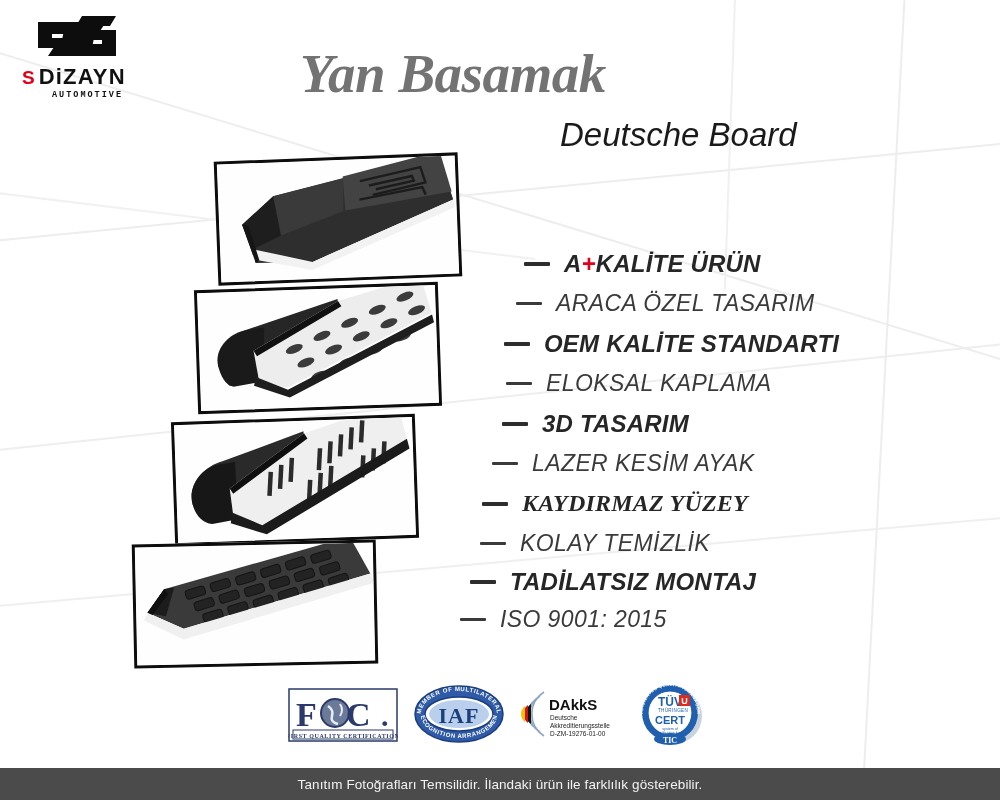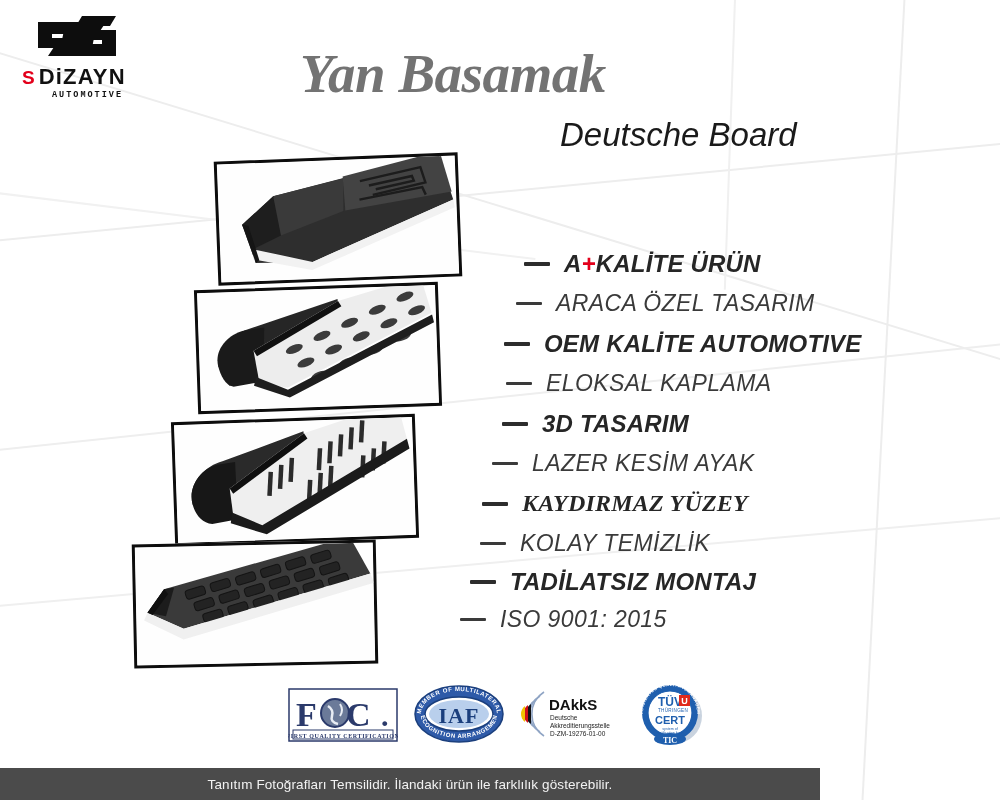--- a/index.html
+++ b/index.html
@@ -59,21 +59,21 @@
   .feat.light .dash{height:3.5px;background:#3a3a3a;}
   .plus{color:#e3001b;}
 
   
   #certs{position:absolute;left:288px;top:684px;width:430px;height:62px;}
   .cert{position:absolute;top:0;}
   .cert svg{display:block;}
 
   
   #footer{
-    position:absolute;left:0;bottom:0;width:820px;height:32px;
+    position:absolute;left:0;bottom:0;width:1000px;height:32px;
     background:#4b4b4b;display:flex;align-items:center;justify-content:center;
   }
   #footer-text{color:#f2f2f2;font-size:13.5px;letter-spacing:0.1px;}
 </style>
 </head>
 <body>
 
 <div id="stage">
 
   <div class="bgline bg1"></div>
@@ -220,21 +220,21 @@
       <span class="ftxt"><span>A</span><span class="plus">+</span><span>KALİTE ÜRÜN</span></span>
     </div>
 
     <div class="feat light" style="left:64px;  top:40px;align-items:center;">
       <span class="dash"></span>
       <span class="ftxt">ARACA ÖZEL TASARIM</span>
     </div>
 
     <div class="feat strong" style="left:52px;  top:80px;">
       <span class="dash"></span>
-      <span class="ftxt">OEM KALİTE AUTOMOTIVE</span>
+      <span class="ftxt">OEM KALİTE STANDARTI</span>
     </div>
 
     <div class="feat light" style="left:54px;  top:120px;">
       <span class="dash"></span>
       <span class="ftxt">ELOKSAL KAPLAMA</span>
     </div>
 
     <div class="feat strong" style="left:50px;  top:160px;">
       <span class="dash"></span>
       <span class="ftxt">3D TASARIM</span>

